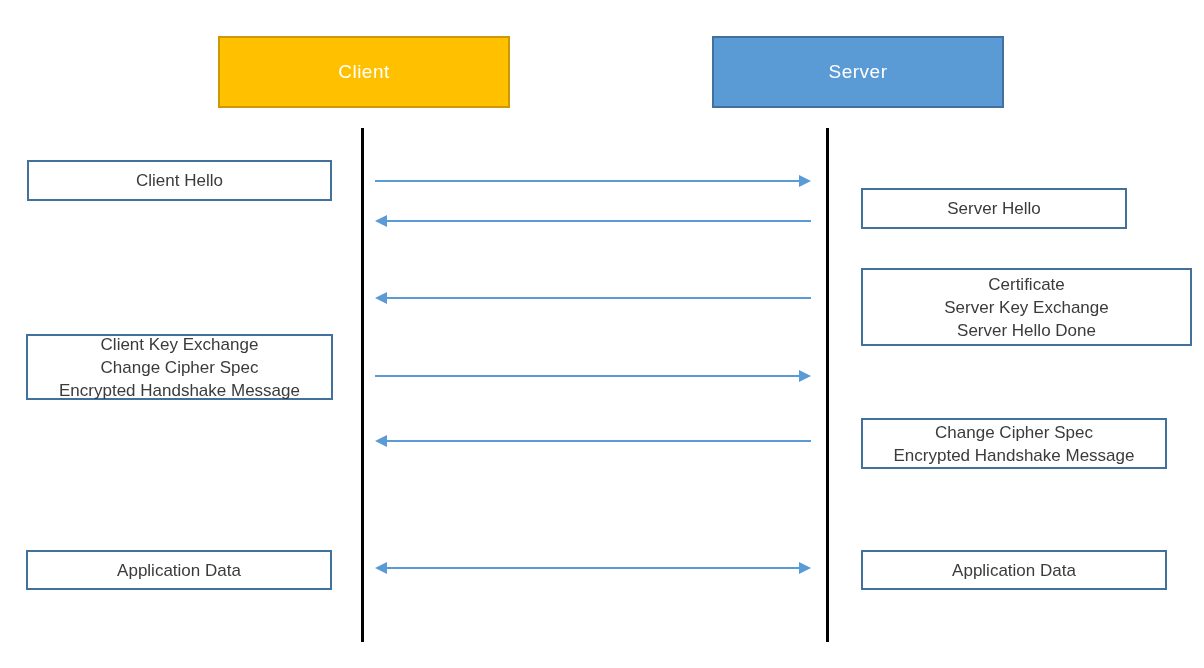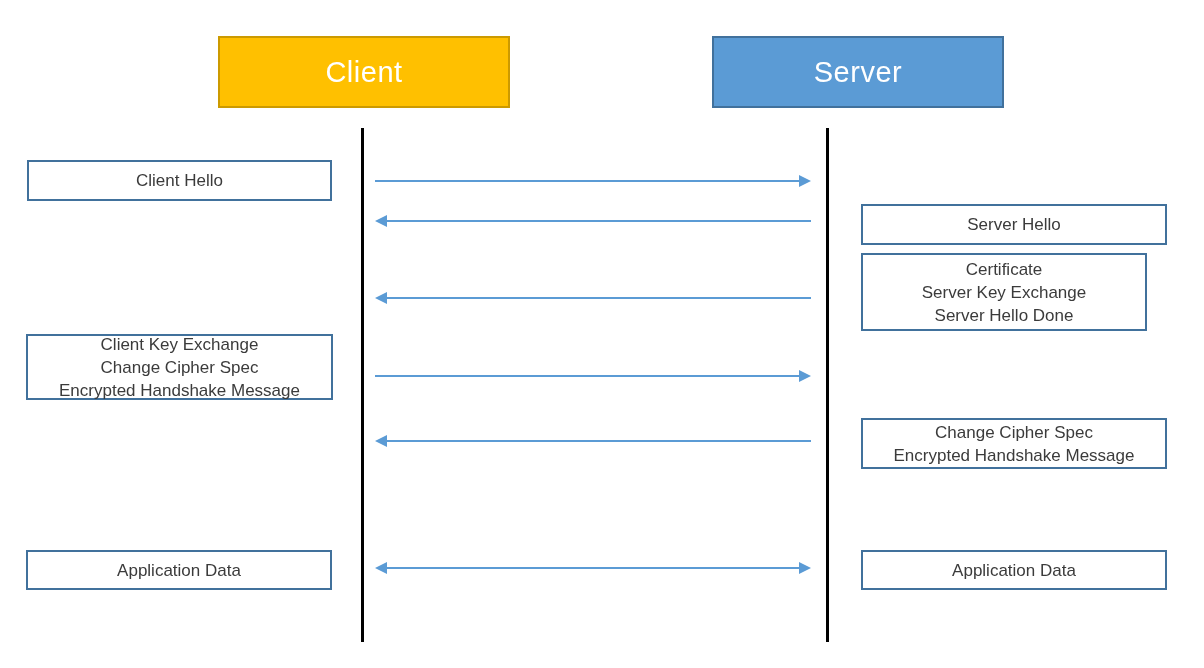--- a/index.html
+++ b/index.html
@@ -10,21 +10,21 @@
   }
   * { margin:0; padding:0; box-sizing:border-box; }
   body { font-family:"Liberation Sans", sans-serif; background:#fff; }
   .canvas {
     position:relative; width:1204px; height:668px;
     background:var(--background); overflow:hidden;
   }
   .actor-box {
     position:absolute; width:292px; height:72px;
     display:flex; align-items:center; justify-content:center;
-    color:var(--actor-text); font-size:29px; letter-spacing:0.5px;
+    color:var(--actor-text); font-size:19px; letter-spacing:0.5px;
   }
   .actor-client { left:218px; top:36px; background:var(--client-fill); border:2px solid var(--client-border); }
   .actor-server { left:680px; top:36px; background:var(--server-fill); border:2px solid var(--server-border);margin-left:32px; }
   .lifeline { position:absolute; top:128px; width:3px; height:514px; background:var(--lifeline); }
   .lifeline-client { left:361px; }
   .lifeline-server { left:826px; }
   .msg-box {
     position:absolute; background:#fff; border:2px solid var(--msg-border);
     display:flex; flex-direction:column; align-items:center; justify-content:center;
     color:var(--msg-text); font-size:17px; line-height:23px; text-align:right;
@@ -60,25 +60,25 @@
   <div class="msg-box" style="left:26px; top:334px; width:307px; height:66px;">
     <div>Client Key Exchange</div>
     <div>Change Cipher Spec</div>
     <div>Encrypted Handshake Message</div>
   </div>
 
   <div class="msg-box" style="left:26px; top:550px; width:306px; height:40px;">
     <div>Application Data</div>
   </div>
 
-  <div class="msg-box" style="left:861px; top:204px; width:306px; height:41px;">
+  <div class="msg-box" style="left:861px; top:188px; width:266px; height:41px;">
     <div>Server Hello</div>
   </div>
 
-  <div class="msg-box" style="left:861px; top:253px; width:286px; height:78px;">
+  <div class="msg-box" style="left:861px; top:268px; width:331px; height:78px;">
     <div>Certificate</div>
     <div>Server Key Exchange</div>
     <div>Server Hello Done</div>
   </div>
 
   <div class="msg-box" style="left:861px; top:418px; width:306px; height:51px;">
     <div>Change Cipher Spec</div>
     <div>Encrypted Handshake Message</div>
   </div>
 

